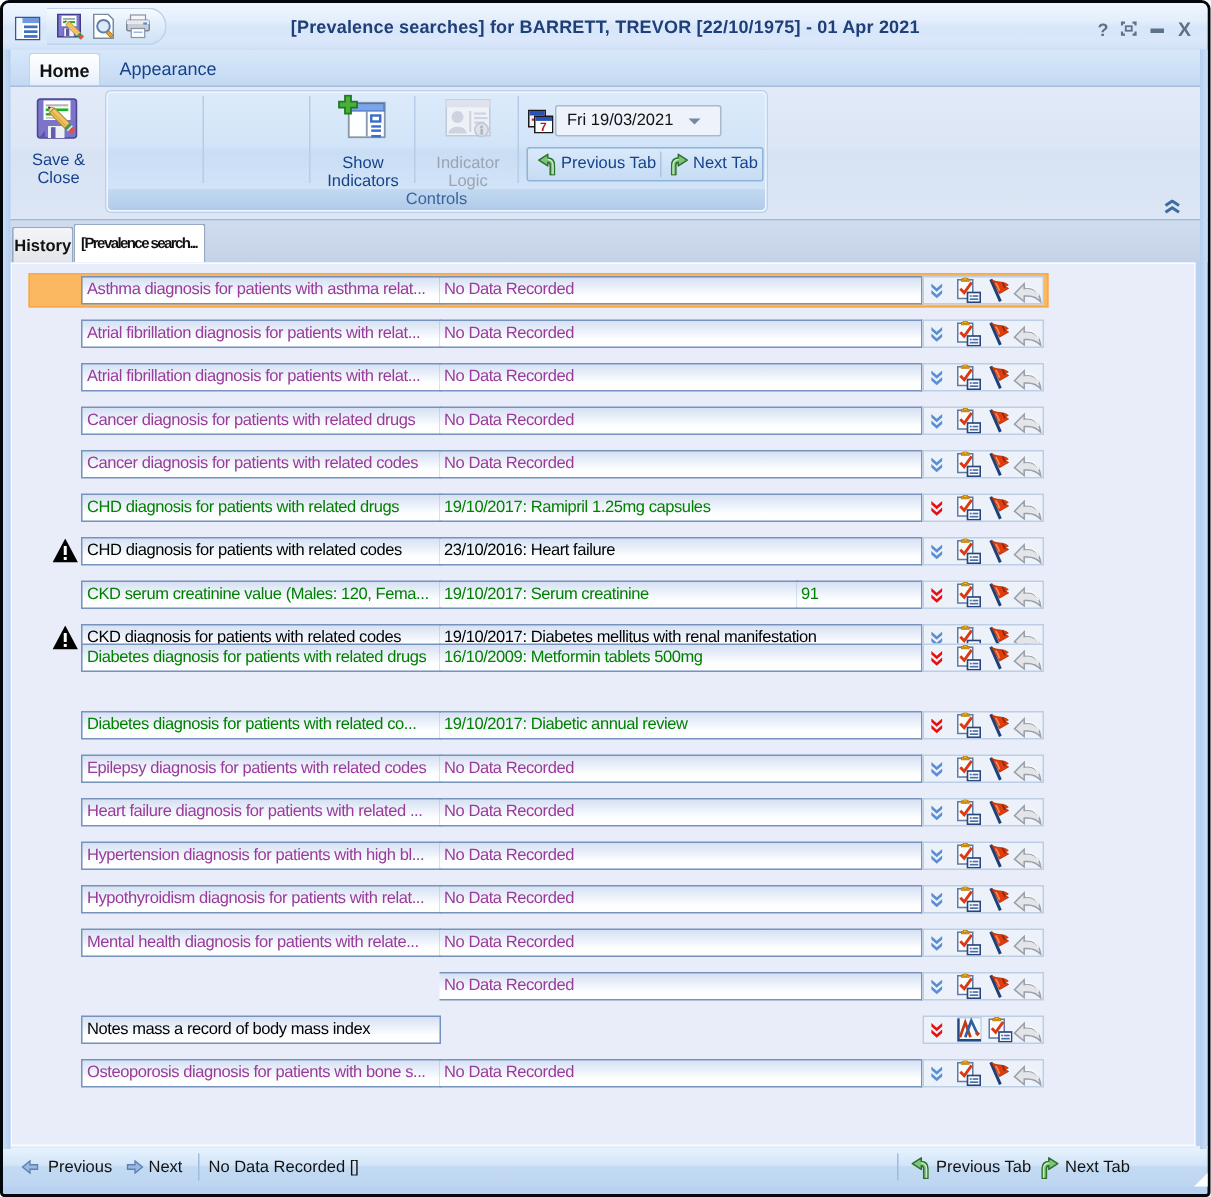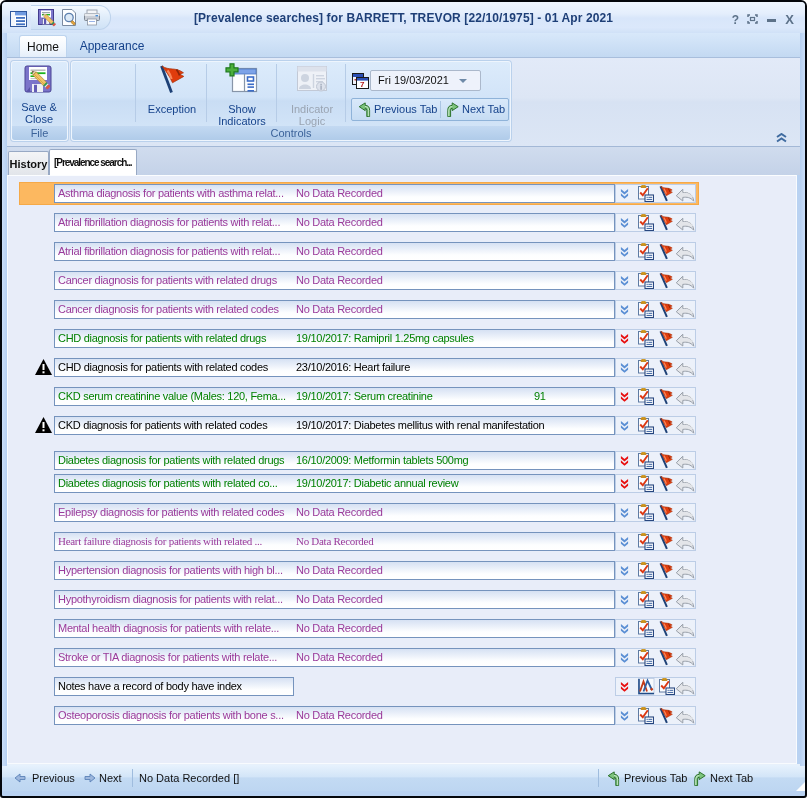--- a/index.html
+++ b/index.html
@@ -19,21 +19,21 @@
 #ttext{position:absolute;left:120px;right:120px;top:9px;text-align:center;
  font-size:12px;font-weight:bold;color:#1e3f77;letter-spacing:0.12px;white-space:nowrap;}
 .titico{position:absolute;top:11px;color:#5d7289;font-weight:bold;font-size:12px;}
 
 
 #tabstrip{position:absolute;left:0;top:31px;right:0;height:24px;
  background:linear-gradient(180deg,#d8e8fa,#c3d9f2);}
 #tabHome{position:absolute;left:17px;top:2px;width:48px;height:22px;
  background:linear-gradient(180deg,#ffffff,#f2f7fd 60%,#e4eefa);
  border:1px solid #bdd4ee;border-bottom:none;border-radius:3px 3px 0 0;
- text-align:center;font-size:12px;font-weight:normal;color:#111;line-height:22px;}
+ text-align:center;font-size:12px;font-weight:bold;color:#111;line-height:22px;}
 #tabApp{position:absolute;left:77px;top:3px;width:66px;height:21px;
  text-align:center;font-size:12px;color:#15428b;line-height:20px;}
 
 
 #ribbon{position:absolute;left:0;top:55px;right:0;height:90px;
  background:linear-gradient(180deg,#e2eaf8 0%,#dde6f5 45%,#d7e2f3 50%,#dce6f5 100%);
  border-top:1px solid #a8bedc;border-bottom:1px solid #a3b8d6;}
 .grp{position:absolute;top:3px;bottom:5px;
  background:linear-gradient(180deg,#dcebfb 0%,#d2e4f8 45%,#c9ddf4 50%,#d6e7f9 100%);
  border:1px solid #eef5fd;border-radius:3px;box-shadow:0 0 0 1px #bad1ec;}
@@ -222,23 +222,20 @@
    <div class="abs" style="right:29px;top:17px;width:9px;height:3px;background:#5d7289"></div>
    <div class="titico" style="right:11px;top:10px;font-size:13px;">X</div>
  </div>
 
  <div id="tabstrip">
    <div id="tabHome">Home</div>
    <div id="tabApp">Appearance</div>
  </div>
 
  <div id="ribbon">
-   <div class="grp" style="left:9px;width:57px;">
-     <div class="grplabel">File</div>
-   </div>
    <div class="grp" style="left:69px;width:440px;">
      <div class="grplabel">Controls</div>
    </div>
 
    <div class="rbtn" style="left:6px;top:4px;width:62px;">
      <svg width="30" height="31" style="margin-top:3px">
        <rect x="1" y="1" width="26" height="26" rx="2" fill="#7b74c9" stroke="#4a4494"></rect>
        <path d="M2,27 L6,22 L6,27 Z" fill="#5a54a8"></path>
        <rect x="5" y="2" width="18" height="13" fill="#fff"></rect>
        <rect x="6.5" y="4.5" width="15" height="1.4" fill="#b5b5b5"></rect>
@@ -254,29 +251,20 @@
          <line x1="-0.7" y1="3" x2="-0.7" y2="17.5" stroke="#d9a940" stroke-width="0.9"></line>
          <rect x="-2.3" y="17.5" width="4.6" height="1.8" fill="#2e9e4f"></rect>
          <rect x="-2.3" y="19.3" width="4.6" height="1.2" fill="#e8e8e8"></rect>
          <rect x="-2.3" y="20.5" width="4.6" height="2.8" rx="1" fill="#d95648"></rect>
        </g>
      </svg>
      <div class="cap" style="top:39px">Save &amp;<br>Close</div>
    </div>
 
 
-   <div class="rbtn" style="left:139px;">
-     <svg width="34" height="32" style="margin-top:2px">
-       <line x1="6.5" y1="3" x2="16.5" y2="29.5" stroke="#1d4076" stroke-width="2.8"></line>
-       <path d="M7,3 C14,8 20.5,3.6 28.5,9.8 L25,11.2 L28.8,13.4 L17.5,19.8 C14.5,12.4 10.2,7.8 7,3 Z" fill="#e03c0c" stroke="#a52f08" stroke-width="0.7"></path>
-       <path d="M12.5,7.5 C14.5,10 15.4,12.2 16.6,16" stroke="#f8875c" stroke-width="2.2" fill="none"></path>
-       <path d="M21.5,6.5 C23,8.5 23.8,10 24.6,12.6" stroke="#8c2507" stroke-width="1.8" fill="none"></path>
-     </svg>
-     <div class="cap">Exception</div>
-   </div>
 
    <div class="rbtn" style="left:209px;">
      <svg width="34" height="34" style="margin-top:2px">
        <rect x="7.5" y="5.5" width="24" height="23" fill="#fdfeff" stroke="#8795a8" stroke-width="1.2"></rect>
        <rect x="8" y="6" width="23" height="5" fill="#7da3e8" stroke="#4a76c4" stroke-width="0.8"></rect>
        <line x1="19.5" y1="11" x2="19.5" y2="28" stroke="#8795a8" stroke-width="1.2"></line>
        <rect x="22.5" y="14" width="6" height="4" fill="none" stroke="#3b6cc7" stroke-width="1.6"></rect>
        <rect x="22.5" y="20.5" width="6.5" height="1.6" fill="#3b6cc7"></rect>
        <rect x="22.5" y="23.3" width="6.5" height="1.6" fill="#3b6cc7"></rect>
        <rect x="22.5" y="27" width="6.5" height="1.6" fill="#3b6cc7"></rect>
@@ -503,21 +491,21 @@
             <use href="#clip"></use>
           </svg>
           <svg class="ic" style="left:41px;top:0px" width="17" height="17">
             <use href="#flag"></use>
           </svg>
           <svg class="ic" style="left:59px;top:3px" width="20" height="14">
             <use href="#undo"></use>
           </svg>
         </div>
       </div>
-      <div class="row" style="left:0;top:275px;width:792px;">
+      <div class="row" style="left:0;top:253px;width:792px;">
         <div class="fld lf cg">Diabetes diagnosis for patients with related drugs</div>
         <div class="fld vf cg">16/10/2009: Metformin tablets 500mg</div>
         <div class="icons">
           <svg class="ic" style="left:4px;top:4px" width="9" height="10" fill="#e81010">
             <use href="#chev"></use>
           </svg>
           <svg class="ic" style="left:20px;top:0px" width="18" height="17">
             <use href="#clip"></use>
           </svg>
           <svg class="ic" style="left:41px;top:0px" width="17" height="17">
@@ -557,21 +545,21 @@
             <use href="#clip"></use>
           </svg>
           <svg class="ic" style="left:41px;top:0px" width="17" height="17">
             <use href="#flag"></use>
           </svg>
           <svg class="ic" style="left:59px;top:3px" width="20" height="14">
             <use href="#undo"></use>
           </svg>
         </div>
       </div>
-      <div class="row" style="left:0;top:356px;width:792px;font-family:Liberation Serif, serif;">
+      <div class="row" style="left:0;top:356px;width:792px;">
         <div class="fld lf cp">Heart failure diagnosis for patients with related ...</div>
         <div class="fld vf cp">No Data Recorded</div>
         <div class="icons">
           <svg class="ic" style="left:4px;top:4px" width="9" height="10" fill="#5b8fd4">
             <use href="#chev"></use>
           </svg>
           <svg class="ic" style="left:20px;top:0px" width="18" height="17">
             <use href="#clip"></use>
           </svg>
           <svg class="ic" style="left:41px;top:0px" width="17" height="17">
@@ -630,39 +618,38 @@
           </svg>
           <svg class="ic" style="left:41px;top:0px" width="17" height="17">
             <use href="#flag"></use>
           </svg>
           <svg class="ic" style="left:59px;top:3px" width="20" height="14">
             <use href="#undo"></use>
           </svg>
         </div>
       </div>
       <div class="row" style="left:0;top:472px;width:792px;">
-        <div class="fld lf cp">Stroke or TIA diagnosis for patients with relate...</div>
         <div class="fld vf cp">No Data Recorded</div>
         <div class="icons">
           <svg class="ic" style="left:4px;top:4px" width="9" height="10" fill="#5b8fd4">
             <use href="#chev"></use>
           </svg>
           <svg class="ic" style="left:20px;top:0px" width="18" height="17">
             <use href="#clip"></use>
           </svg>
           <svg class="ic" style="left:41px;top:0px" width="17" height="17">
             <use href="#flag"></use>
           </svg>
           <svg class="ic" style="left:59px;top:3px" width="20" height="14">
             <use href="#undo"></use>
           </svg>
         </div>
       </div>
       <div class="row" style="left:0;top:501px;width:792px;">
-        <div class="fld lf ck">Notes have a record of body have index</div>
+        <div class="fld lf ck">Notes mass a record of body mass index</div>
         <div class="icons">
           <svg class="ic" style="left:4px;top:4px" width="9" height="10" fill="#e81010">
             <use href="#chev"></use>
           </svg>
           <svg class="ic" style="left:21px;top:0px" width="18" height="17">
             <use href="#chart"></use>
           </svg>
           <svg class="ic" style="left:41px;top:0px" width="18" height="17">
             <use href="#clip"></use>
           </svg>

